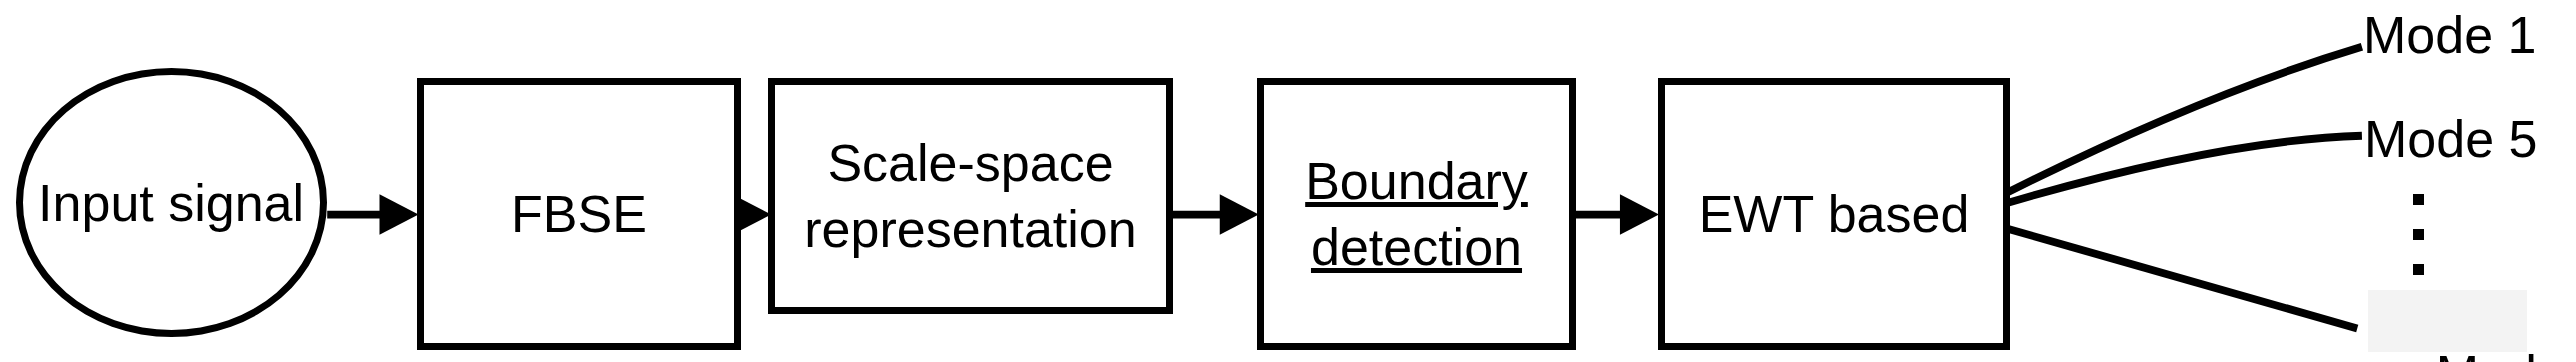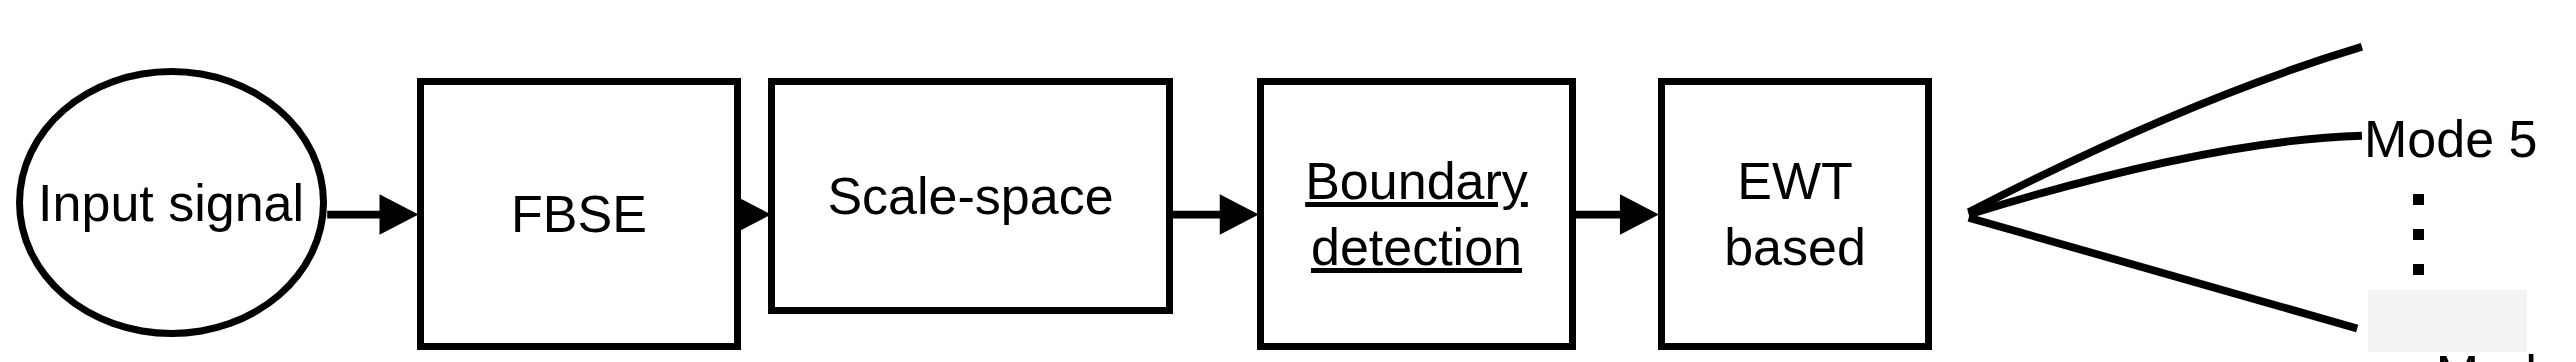--- a/index.html
+++ b/index.html
@@ -27,21 +27,21 @@
     line-height:66px;
     background:#ffffff;
   }
   .node.ellipse{
     left:15.6px;top:68px;width:311px;height:269px;
     border-radius:50%;
   }
   .node.box1{left:417px;top:78px;width:324px;height:272px;}
   .node.box2{left:768px;top:78px;width:405px;height:236px;}
   .node.box3{left:1257px;top:78px;width:319px;height:272px;text-decoration:underline;}
-  .node.box4{left:1658px;top:78px;width:274px;height:272px;}
+  .node.box4{left:1658px;top:78px;width:352px;height:272px;}
   .mode-label{
     position:absolute;
     font-size:52px;
     line-height:52px;
     white-space:pre;
   }
   .mode-1{left:2363px;top:9.4px;}
   .mode-2{left:2364px;top:113px;}
   .mode-m{left:2378px;top:296px;}
   .mode-m-highlight{
@@ -93,31 +93,33 @@
   <div class="node ellipse">
     <span>Input signal</span>
   </div>
 
   <div class="node box1">
     <span>FBSE</span>
   </div>
 
   <div class="node box2">
     <span>Scale-space</span>
+    <span>representation</span>
   </div>
 
   <div class="node box3">
     <span>Boundary</span>
     <span>detection</span>
   </div>
 
   <div class="node box4">
     <span>EWT based</span>
   </div>
 
+  <div class="mode-label mode-1">Mode 1</div>
 
   <div class="mode-label mode-2">Mode 5</div>
 
   <div class="mode-m-highlight"></div>
 
   <div class="mode-label mode-m">
     <span>Mode </span>
   </div>
 
   <div class="ellipsis" id="ellipsis">

